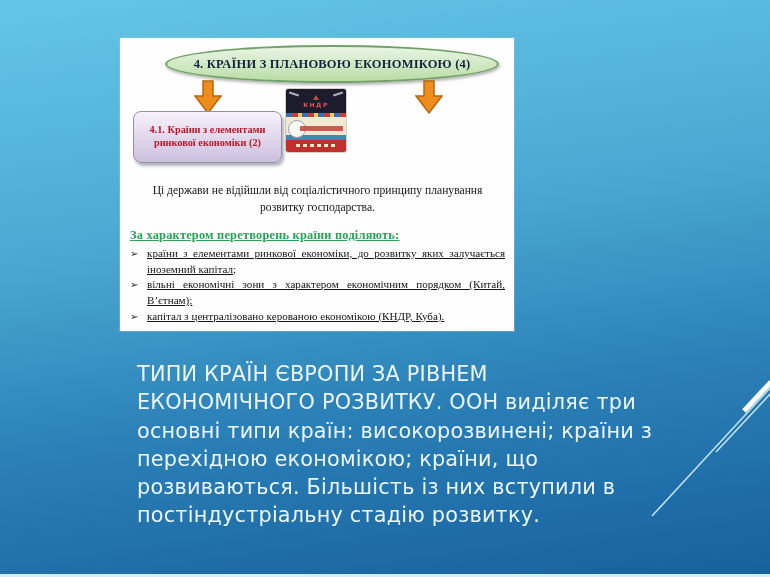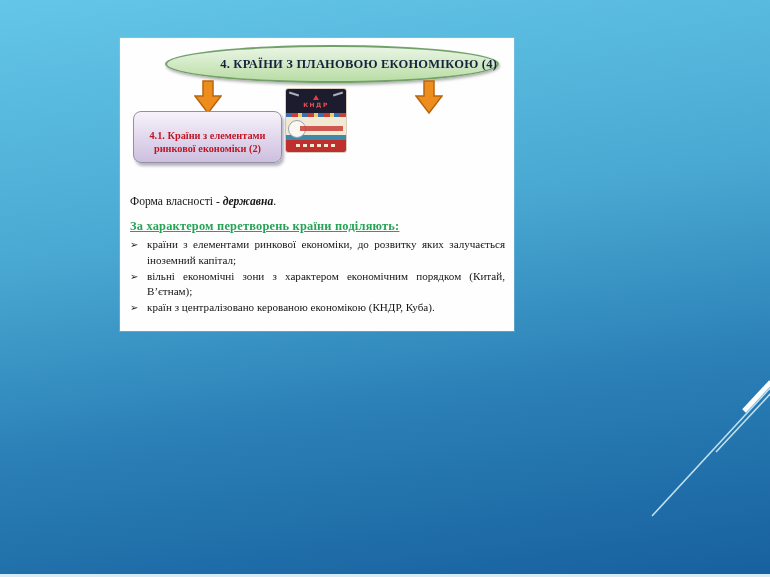--- a/index.html
+++ b/index.html
@@ -11,21 +11,21 @@
 
   .corner-lines{position:absolute;left:0;top:0;width:770px;height:577px;pointer-events:none;}
 
   
   .panel{position:absolute;left:120px;top:38px;width:394px;height:293px;background:#fefefe;
          box-shadow:0 0 0 1px rgba(160,200,220,.35);}
 
   .oval{position:absolute;left:45px;top:7px;width:330px;height:34px;
         background:linear-gradient(#eaf5e5,#b9dda5);
         border:2px solid #71a168;border-radius:50%;
-        display:flex;align-items:center;justify-content:flex-end;
+        display:flex;align-items:center;justify-content:center;
         box-shadow:1px 2px 3px rgba(0,0,0,.3);}
   .oval span{font:bold 12.5px "Liberation Serif",serif;color:#16233f;letter-spacing:.2px;white-space:nowrap;}
 
   .arrow{position:absolute;width:28px;height:34px;}
   .arrow-left{left:74px;top:42px;}
   .arrow-right{left:295px;top:42px;}
 
   .poster{position:absolute;left:165px;top:50px;width:60px;height:63px;border-radius:3px;
           overflow:hidden;border:1px solid #d8cfc0;display:flex;flex-direction:column;}
   .poster-top{background:#1d1c2e;height:24px;position:relative;display:flex;flex-direction:column;
@@ -40,42 +40,42 @@
   .poster-mid{flex:1;background:#f1e9d2;position:relative;}
   .poster-circle{position:absolute;left:2px;top:3px;width:16px;height:16px;border:1px solid #9aa0b5;
                  border-radius:50%;background:#fbf8ef;}
   .poster-redline{position:absolute;left:14px;right:3px;top:9px;height:5px;background:#c8403a;opacity:.85;}
   .poster-teal{height:5px;background:#3e8aa8;}
   .poster-bottom{height:12px;background:#bf2f2e;position:relative;}
   .poster-dash{position:absolute;left:10px;right:10px;top:4px;height:3px;
                background:repeating-linear-gradient(90deg,#f3e9cf 0 4px,transparent 4px 7px);}
 
   .node{position:absolute;top:73px;height:52px;border-radius:8px;box-sizing:border-box;
-        display:flex;justify-content:center;text-align:center;
-        padding:18px 4px;box-shadow:2px 3px 3px rgba(70,70,100,.4);}
+        display:flex;flex-direction:column;justify-content:center;text-align:center;
+        padding:4px 4px;box-shadow:2px 3px 3px rgba(70,70,100,.4);}
   .node-left{left:13px;width:149px;background:linear-gradient(#f7f2fb,#cdbfdf);border:1.4px solid #95909f;}
   .node-right{left:240px;width:151px;background:linear-gradient(#f3faee,#b9dba4);border:1.4px solid #5e9e84;}
   .node-heading{font:bold 10.3px/1.25 "Liberation Serif",serif;}
   .node-heading.red{color:#bf1625;}
   .node-heading.blue{color:#2e6db8;}
   .node-countries{font:bold 11px/1.35 "Liberation Serif",serif;}
   .node-left .node-countries{color:#46202e;}
   .node-right .node-countries{color:#0f1322;}
 
   .panel-text{position:absolute;left:10px;right:9px;top:144px;color:#141414;
               font-family:"Liberation Serif",serif;}
   .note{margin:0;text-align:center;font-size:11.6px;line-height:1.5;}
   .ownership{margin:13px 0 0;font-size:11.6px;}
   .own-val{font-weight:bold;font-style:italic;}
   .list-heading{margin:11px 0 0;font-weight:bold;font-size:12.4px;color:#27a355;
                 text-decoration:underline;letter-spacing:.2px;}
   .bullets{margin-top:3px;}
   .bullet{display:flex;gap:6px;font-size:11.1px;line-height:1.42;text-align:justify;}
   .bm{flex:0 0 11px;font-size:10px;padding-top:1px;color:#222;}
-  .bt{flex:1;}
+  .bt{flex:1;text-decoration:underline;}
 
   .caption{position:absolute;left:137px;top:360px;width:528px;
            font:400 20.8px/1.36 "DejaVu Sans","Liberation Sans",sans-serif;
            color:#ecf6fc;letter-spacing:.2px;}
 </style>
 </head>
 <body>
 
 <div class="stage">
 
@@ -116,35 +116,36 @@
         <div class="poster-dash"></div>
       </div>
     </div>
 
     <div class="node node-left">
       <div class="node-heading red">4.1. Країни з елементами ринкової економіки (2)</div>
     </div>
 
 
     <div class="panel-text">
-      <p class="ownership"><span>Форма власності - </span><em class="own-val">державна</em><span>.</span></p>
+      <p class="note">Ці держави не відійшли від соціалістичного принципу планування розвитку господарства.</p>
       <p class="list-heading">За характером перетворень країни поділяють:</p>
       <div class="bullets">
         <div class="bullet">
           <span class="bm">➢</span>
           <span class="bt">країни з елементами ринкової економіки, до розвитку яких залучається іноземний капітал;</span>
         </div>
         <div class="bullet">
           <span class="bm">➢</span>
           <span class="bt">вільні економічні зони з характером економічним порядком (Китай, В’єтнам);</span>
         </div>
         <div class="bullet">
           <span class="bm">➢</span>
-          <span class="bt">країн з централізовано керованою економікою (КНДР, Куба).</span>
+          <span class="bt">капітал з централізовано керованою економікою (КНДР, Куба).</span>
         </div>
       </div>
     </div>
 
   </div>
 
+  <div class="caption">ТИПИ КРАЇН ЄВРОПИ ЗА РІВНЕМ ЕКОНОМІЧНОГО РОЗВИТКУ. ООН виділяє три основні типи країн: високорозвинені; країни з перехідною економікою; країни, що розвиваються. Більшість із них вступили в постіндустріальну стадію розвитку.</div>
 
   <div class="bottom-strip"></div>
 </div>
 
 </body></html>

